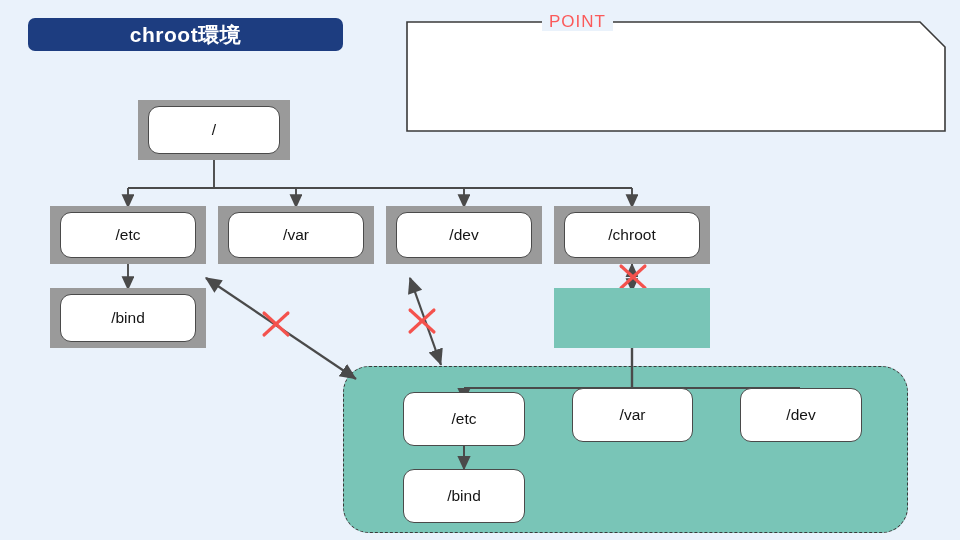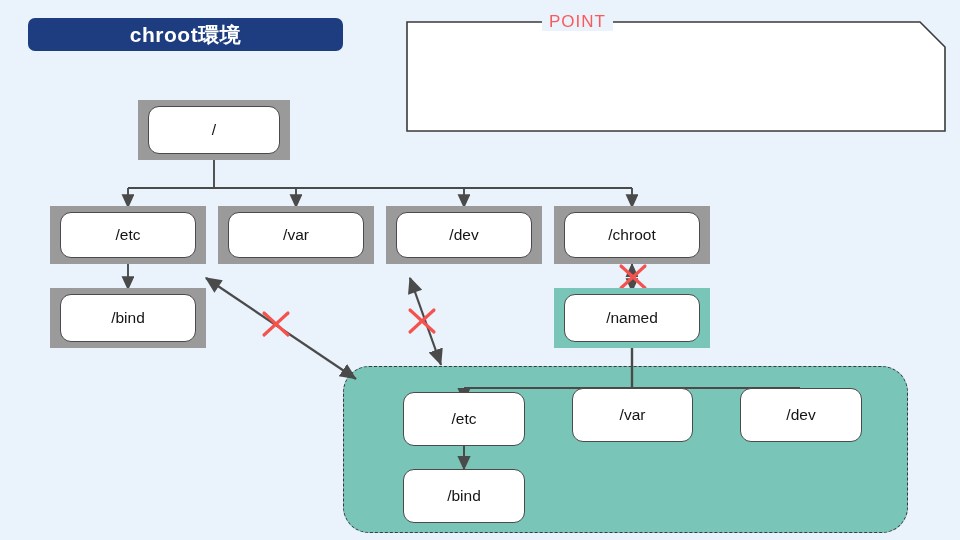--- a/index.html
+++ b/index.html
@@ -227,23 +227,20 @@
   <div class="node-inner" style="left:564px; top:212px; width:136px; height:46px;">
     <span>/chroot</span>
   </div>
 
   <div class="node-outer" style="left:50px; top:288px; width:156px; height:60px;"></div>
   <div class="node-inner" style="left:60px; top:294px; width:136px; height:48px;">
     <span>/bind</span>
   </div>
 
   <div class="node-outer teal" style="left:554px; top:288px; width:156px; height:60px;"></div>
-  <div class="node-inner" style="left:564px; top:294px; width:136px; height:48px;">
-    <span>/named</span>
-  </div>
 
   <div class="node-plain" style="left:403px; top:392px; width:122px; height:54px;">
     <span>/etc</span>
   </div>
   <div class="node-plain" style="left:572px; top:388px; width:121px; height:54px;">
     <span>/var</span>
   </div>
   <div class="node-plain" style="left:740px; top:388px; width:122px; height:54px;">
     <span>/dev</span>
   </div>

